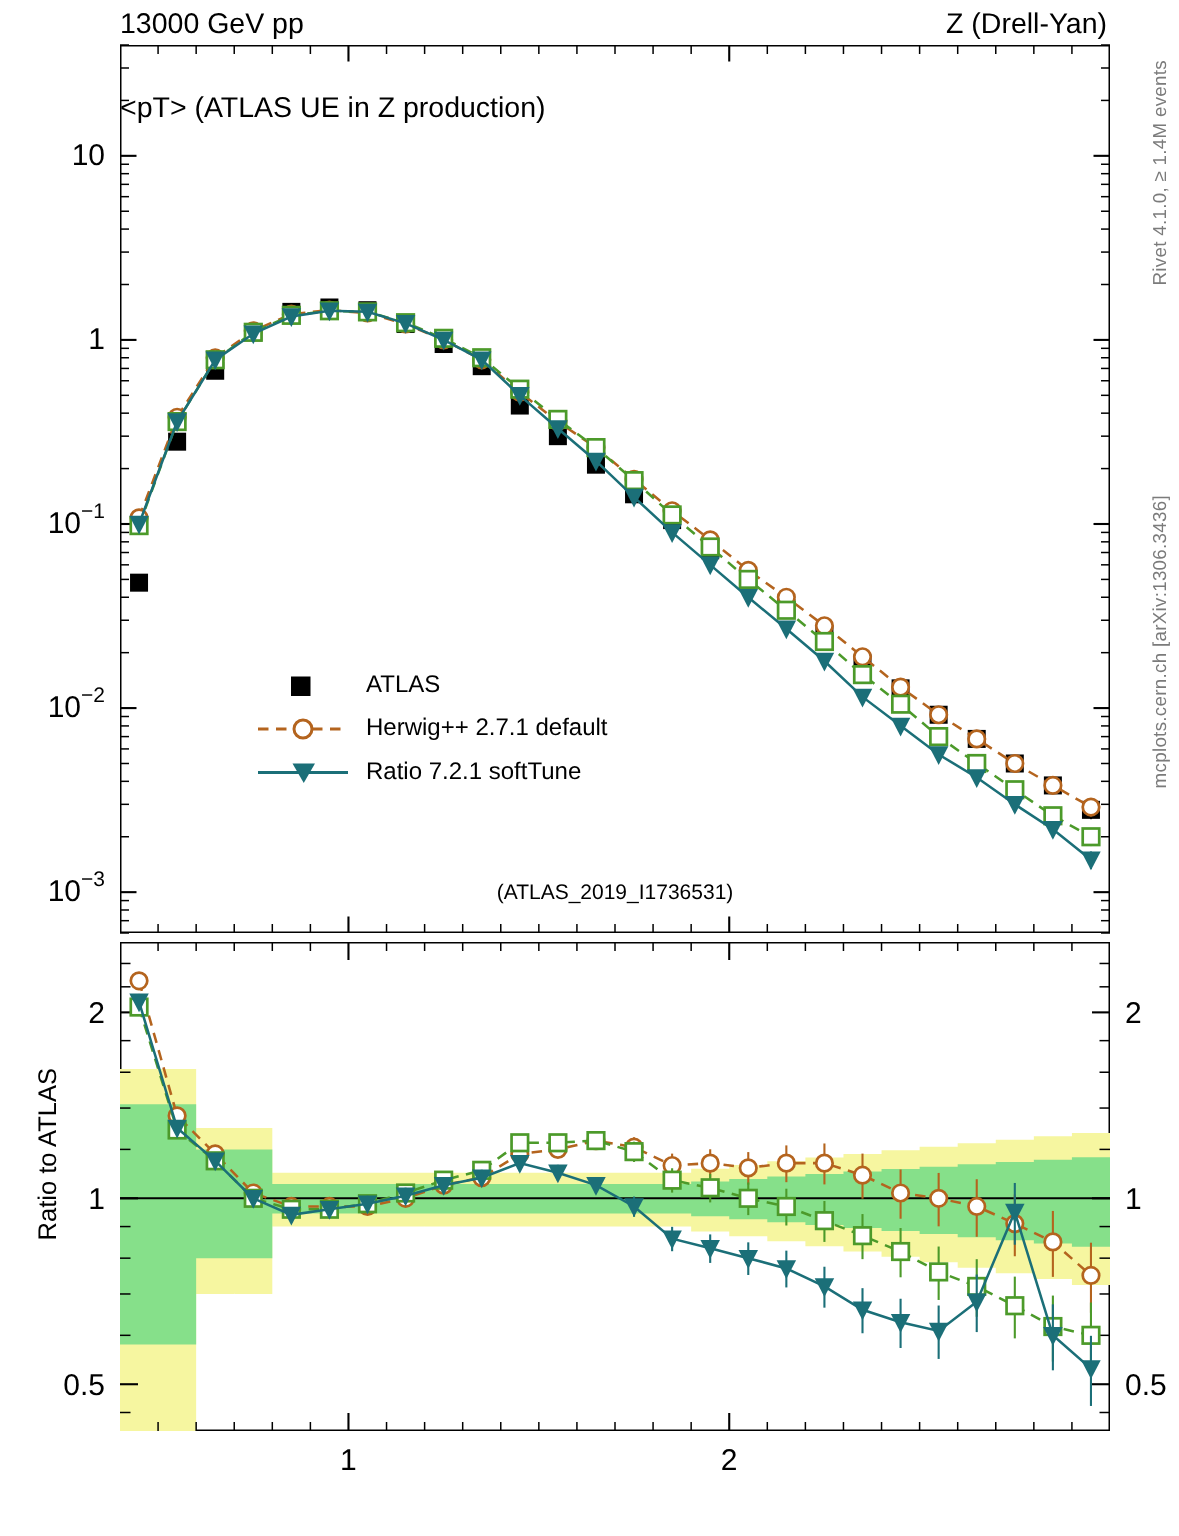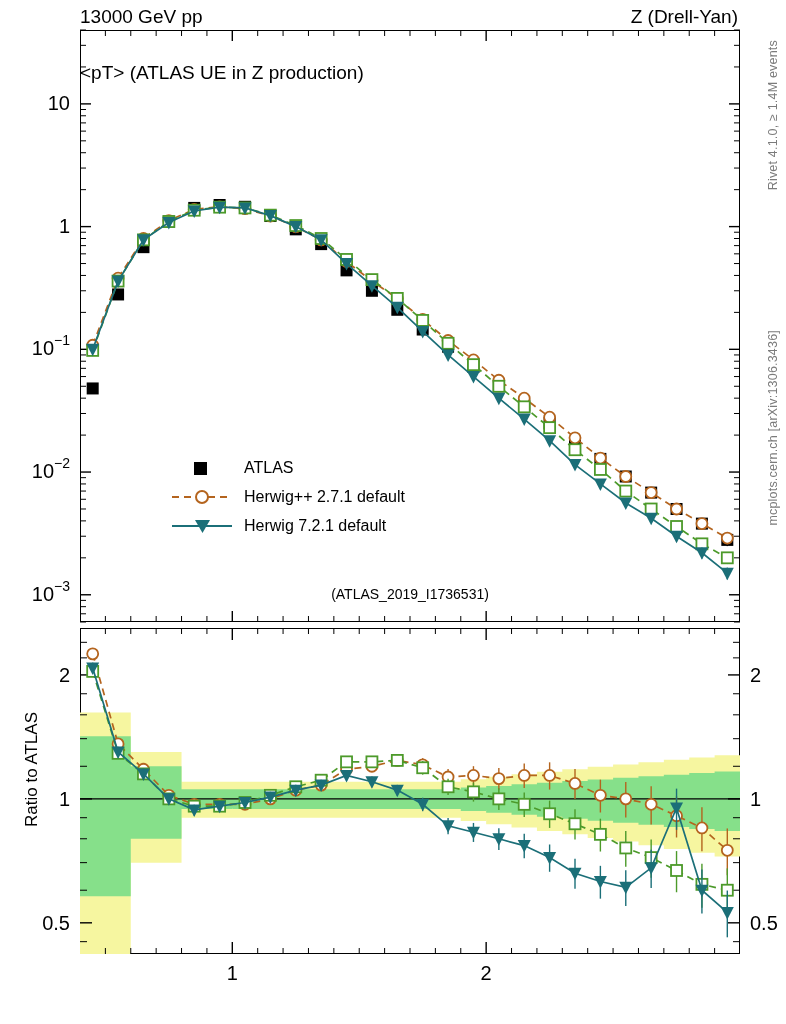--- a/index.html
+++ b/index.html
@@ -23,21 +23,21 @@
   svg{display:block;}
 
   .ylabel-ratio{position:absolute;left:22px;top:712px;writing-mode:vertical-rl;
      transform:rotate(180deg);font-size:17px;}
 
   .title{position:absolute;left:80px;top:62px;width:660px;text-align:left;font-size:19px;}
   .watermark{position:absolute;left:80px;top:586px;width:660px;text-align:center;
      font-size:14px;color:#000000;}
 
   .legend{position:absolute;left:170px;top:448px;font-size:16px;}
-  .legend .row{display:flex;align-items:flex-end;height:29px;}
+  .legend .row{display:flex;align-items:flex-start;height:29px;}
   .legend .key{width:64px;height:18px;position:relative;margin-right:10px;}
   .legend .lab{white-space:nowrap;}
 </style>
 </head>
 <body>
 
 <div class="page">
 
   <div class="hdr">
     <div class="left">13000 GeV pp</div>
@@ -427,21 +427,21 @@
       </span>
       <span class="lab">Herwig++ 2.7.1 default</span>
     </div>
     <div class="row">
       <span class="key">
         <svg width="64" height="18">
             <line x1="2" y1="9" x2="62" y2="9" stroke="#1b6f78" stroke-width="2"></line>
             <polygon points="25,3 40,3 32.5,16" fill="#1b6f78"></polygon>
           </svg>
       </span>
-      <span class="lab">Herwig 7.2.1 default</span>
+      <span class="lab">Ratio 7.2.1 softTune</span>
     </div>
   </div>
 
   <div class="frame" id="ratioframe"></div>
   <div class="ylabel-ratio">Ratio to ATLAS</div>
 
   <svg id="ratiosvg" width="786" height="1024" style="position:absolute;left:0;top:0;pointer-events:none;">
       <path d="M80,712.5994460531094H105.38461538461537V954H80ZM105.38461538461537,712.5994460531094H130.76923076923077V954H105.38461538461537ZM130.76923076923075,751.9519977292335H156.15384615384616V862.6516423453871H130.76923076923075ZM156.15384615384613,751.9519977292335H181.53846153846155V862.6516423453871H156.15384615384613ZM181.5384615384615,781.8254331316549H206.9230769230769V817.7103566888057H181.5384615384615ZM206.9230769230769,781.8254331316549H232.3076923076923V817.7103566888057H206.9230769230769ZM232.3076923076923,781.8254331316549H257.69230769230774V817.7103566888057H232.3076923076923ZM257.6923076923076,781.8254331316549H283.07692307692304V817.7103566888057H257.6923076923076ZM283.07692307692304,781.8254331316549H308.46153846153845V817.7103566888057H283.07692307692304ZM308.46153846153845,781.8254331316549H333.8461538461538V817.7103566888057H308.46153846153845ZM333.8461538461538,781.8254331316549H359.2307692307692V817.7103566888057H333.8461538461538ZM359.2307692307692,781.8254331316549H384.61538461538464V817.7103566888057H359.2307692307692ZM384.6153846153845,781.8254331316549H409.99999999999994V817.7103566888057H384.6153846153845ZM409.99999999999994,781.8254331316549H435.38461538461536V817.7103566888057H409.99999999999994ZM435.38461538461536,781.8254331316549H460.7692307692307V817.7103566888057H435.38461538461536ZM460.7692307692307,779.2430787633984H486.1538461538462V820.9180648020888H460.7692307692307ZM486.153846153846,776.6974851383869H511.5384615384615V824.1843644199798H486.153846153846ZM511.53846153846155,774.1876203245595H536.9230769230769V827.5114358767537H511.53846153846155ZM536.9230769230769,771.7124952410404H562.3076923076923V830.9015835211907H536.9230769230769ZM562.3076923076924,769.2711613179554H587.6923076923076V834.3572453036744H562.3076923076924ZM587.6923076923078,766.8627083138513H613.0769230769231V837.8810033080086H587.6923076923078ZM613.0769230769231,764.4862622781515H638.4615384615383V841.4755953419105H613.0769230769231ZM638.4615384615385,762.140983647231H663.8461538461537V845.1439277165114H638.4615384615385ZM663.8461538461539,759.8260654637357H689.2307692307692V848.8890893643037H663.8461538461539ZM689.2307692307693,757.5407317096908H714.6153846153845V852.7143674673582H689.2307692307693ZM714.6153846153848,755.2842357447862H740V856.6232647939287H714.6153846153848Z" fill="#f6f6a0"></path>
       <path d="M80,736.1630782221409H105.38461538461537V896.2800699376332H80ZM105.38461538461537,736.1630782221409H130.76923076923077V896.2800699376332H105.38461538461537ZM130.76923076923075,766.2656295206477H156.15384615384616V838.7729000817233H130.76923076923075ZM156.15384615384613,766.2656295206477H181.53846153846155V838.7729000817233H156.15384615384613ZM181.5384615384615,789.2948455669929H206.9230769230769V808.9854588778489H181.5384615384615ZM206.9230769230769,789.2948455669929H232.3076923076923V808.9854588778489H206.9230769230769ZM232.3076923076923,789.2948455669929H257.69230769230774V808.9854588778489H232.3076923076923ZM257.6923076923076,789.2948455669929H283.07692307692304V808.9854588778489H257.6923076923076ZM283.07692307692304,789.2948455669929H308.46153846153845V808.9854588778489H283.07692307692304ZM308.46153846153845,789.2948455669929H333.8461538461538V808.9854588778489H308.46153846153845ZM333.8461538461538,789.2948455669929H359.2307692307692V808.9854588778489H333.8461538461538ZM359.2307692307692,789.2948455669929H384.61538461538464V808.9854588778489H359.2307692307692ZM384.6153846153845,789.2948455669929H409.99999999999994V808.9854588778489H384.6153846153845ZM409.99999999999994,789.2948455669929H435.38461538461536V808.9854588778489H409.99999999999994ZM435.38461538461536,789.2948455669929H460.7692307692307V808.9854588778489H435.38461538461536ZM460.7692307692307,787.607805390299H486.1538461538462V810.8878697180553H460.7692307692307ZM486.153846153846,785.9365321748364H511.5384615384615V812.8107369809034H486.153846153846ZM511.53846153846155,784.280733933525H536.9230769230769V814.7545053842283H511.53846153846155ZM536.9230769230769,782.6401267158539H562.3076923076923V816.7196343074738H536.9230769230769ZM562.3076923076924,781.014434315634H587.6923076923076V818.7065984433516H562.3076923076924ZM587.6923076923078,779.4033879919131H613.0769230769231V820.7158884861134H587.6923076923078ZM613.0769230769231,777.8067262023509H638.4615384615383V822.7480118589323H613.0769230769231ZM638.4615384615385,776.2241943483931H663.8461538461537V824.8034934830899H638.4615384615385ZM663.8461538461539,774.6555445316214H689.2307692307692V826.8828765918868H663.8461538461539ZM689.2307692307693,773.100535320698H714.6153846153845V828.9867235924323H689.2307692307693ZM714.6153846153848,771.5589315283556H740V831.1156169787372H714.6153846153848Z" fill="#86e08a"></path>
       <line x1="80" y1="798.8692695952684" x2="740" y2="798.8692695952684" stroke="#000" stroke-width="1.4"></line>

